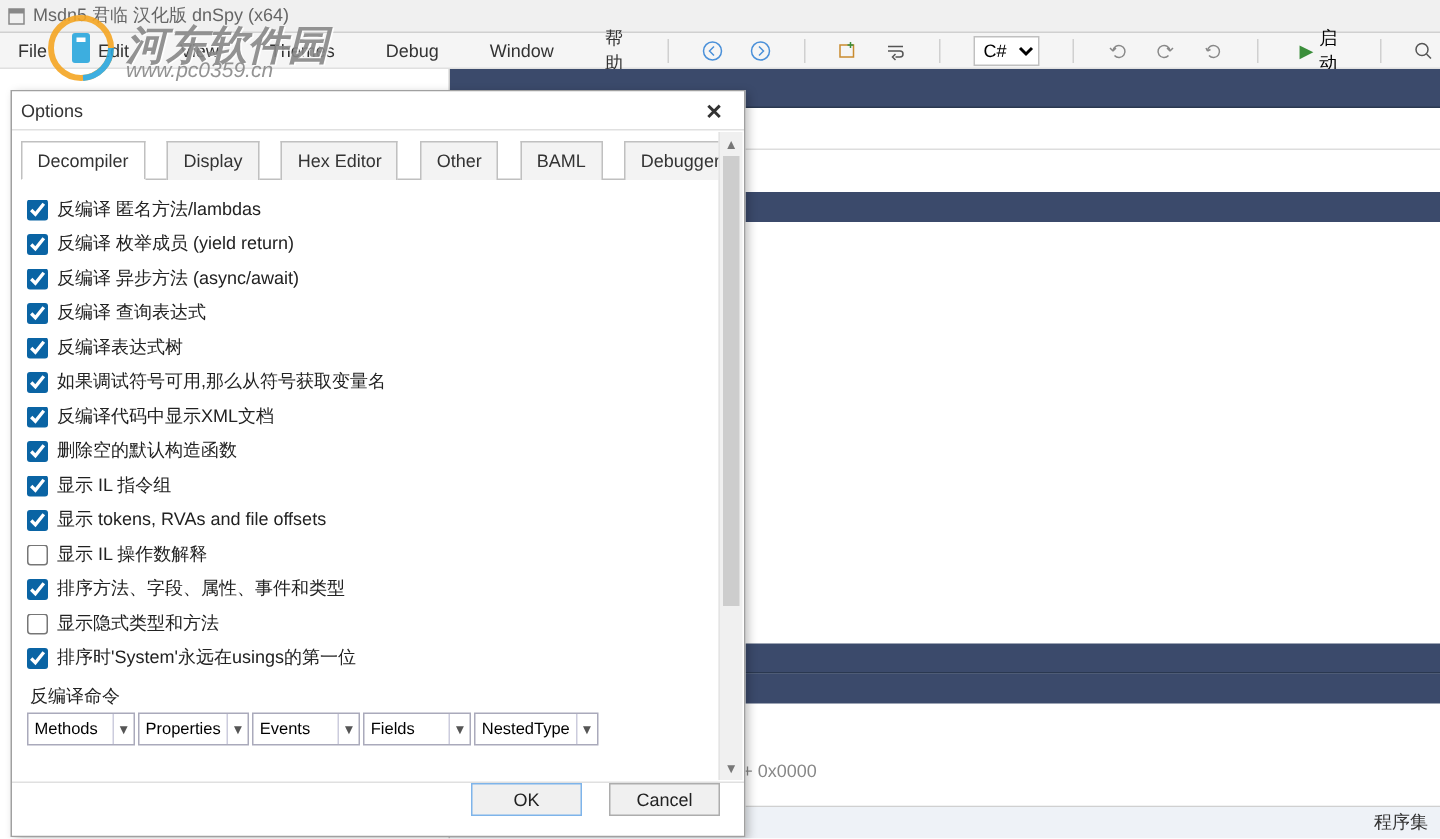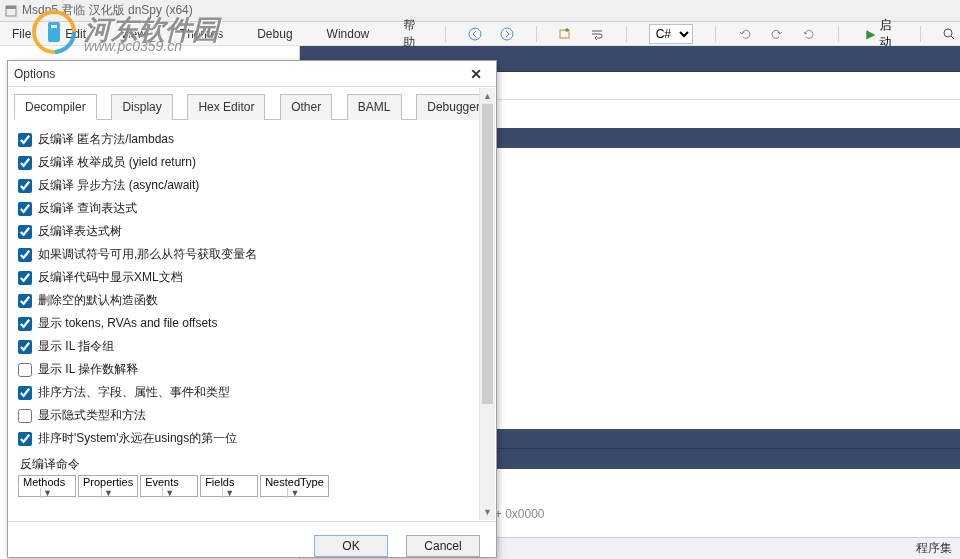--- a/index.html
+++ b/index.html
@@ -48,25 +48,25 @@
 .tabs .tab { padding: 5px 10px; border: 1px solid #c0c0c0; border-bottom: none; background: #f3f3f3; margin-right: -1px; color: #333; position: relative; top: 1px; }
 .tabs .tab.active { background: #fff; border-bottom: 1px solid #fff; z-index: 1; }
 
 .dialog-body { flex: 1; overflow-y: auto; padding: 8px 10px 4px 10px; }
 .check-row { display: flex; align-items: center; gap: 6px; padding: 3px 0; }
 .check-row input[type=checkbox] { width: 14px; height: 14px; accent-color: #0a64a4; }
 .check-row label { color: #222; }
 
 .section-label { margin: 6px 0 2px 2px; color: #222; }
 .combo-row { display: flex; gap: 2px; }
-.combo-row .combo { display: flex; align-items: center; border: 1px solid #aab; background: #fff; height: 22px; flex-direction: column; }
+.combo-row .combo { display: flex; align-items: center; border: 1px solid #aab; background: #fff; height: 22px; }
 .combo-row .combo .ctext { padding: 0 4px; min-width: 56px; font-size: 11px; }
 .combo-row .combo .cbtn { width: 14px; height: 20px; border-left: 1px solid #ccd; display: flex; align-items: center; justify-content: center; color: #555; font-size: 9px; }
 
-.dialog-footer { height: 36px; border-top: 1px solid #e0e0e0; display: flex; align-items: flex-end; justify-content: flex-end; gap: 18px; padding: 0 16px; background: #fff; }
+.dialog-footer { height: 36px; border-top: 1px solid #e0e0e0; display: flex; align-items: flex-start; justify-content: flex-end; gap: 18px; padding: 0 16px; background: #fff; }
 .dialog-footer button { width: 74px; height: 22px; border: 1px solid #adadad; background: #f0f0f0; color: #222; }
 .dialog-footer button.primary { border: 1px solid #7eb4ea; }
 
 .scrollbar-fake { position: absolute; right: 1px; top: 27px; bottom: 37px; width: 16px; background: #f0f0f0; border-left: 1px solid #e4e4e4; }
 .scrollbar-fake .thumb { position: absolute; left: 2px; right: 2px; top: 16px; height: 300px; background: #cdcdcd; }
 .scrollbar-fake .arr { position: absolute; left: 0; right: 0; height: 16px; display:flex; align-items:center; justify-content:center; color:#777; font-size:9px; }
 .scrollbar-fake .arr.up { top: 0; } .scrollbar-fake .arr.dn { bottom: 0; }
 </style>
 </head>
 <body>
@@ -227,25 +227,25 @@
         <div class="check-row">
           <input type="checkbox" checked="" style="">
           <label>反编译代码中显示XML文档</label>
         </div>
         <div class="check-row">
           <input type="checkbox" checked="" style="">
           <label>删除空的默认构造函数</label>
         </div>
         <div class="check-row">
           <input type="checkbox" checked="" style="">
+          <label>显示 IL 指令组</label>
+        </div>
+        <div class="check-row">
+          <input type="checkbox" checked="" style="">
           <label>显示 tokens, RVAs and file offsets</label>
-        </div>
-        <div class="check-row">
-          <input type="checkbox" checked="" style="">
-          <label>显示 IL 指令组</label>
         </div>
         <div class="check-row">
           <input type="checkbox" style="">
           <label>显示 IL 操作数解释</label>
         </div>
         <div class="check-row">
           <input type="checkbox" checked="" style="">
           <label>排序方法、字段、属性、事件和类型</label>
         </div>
         <div class="check-row">

